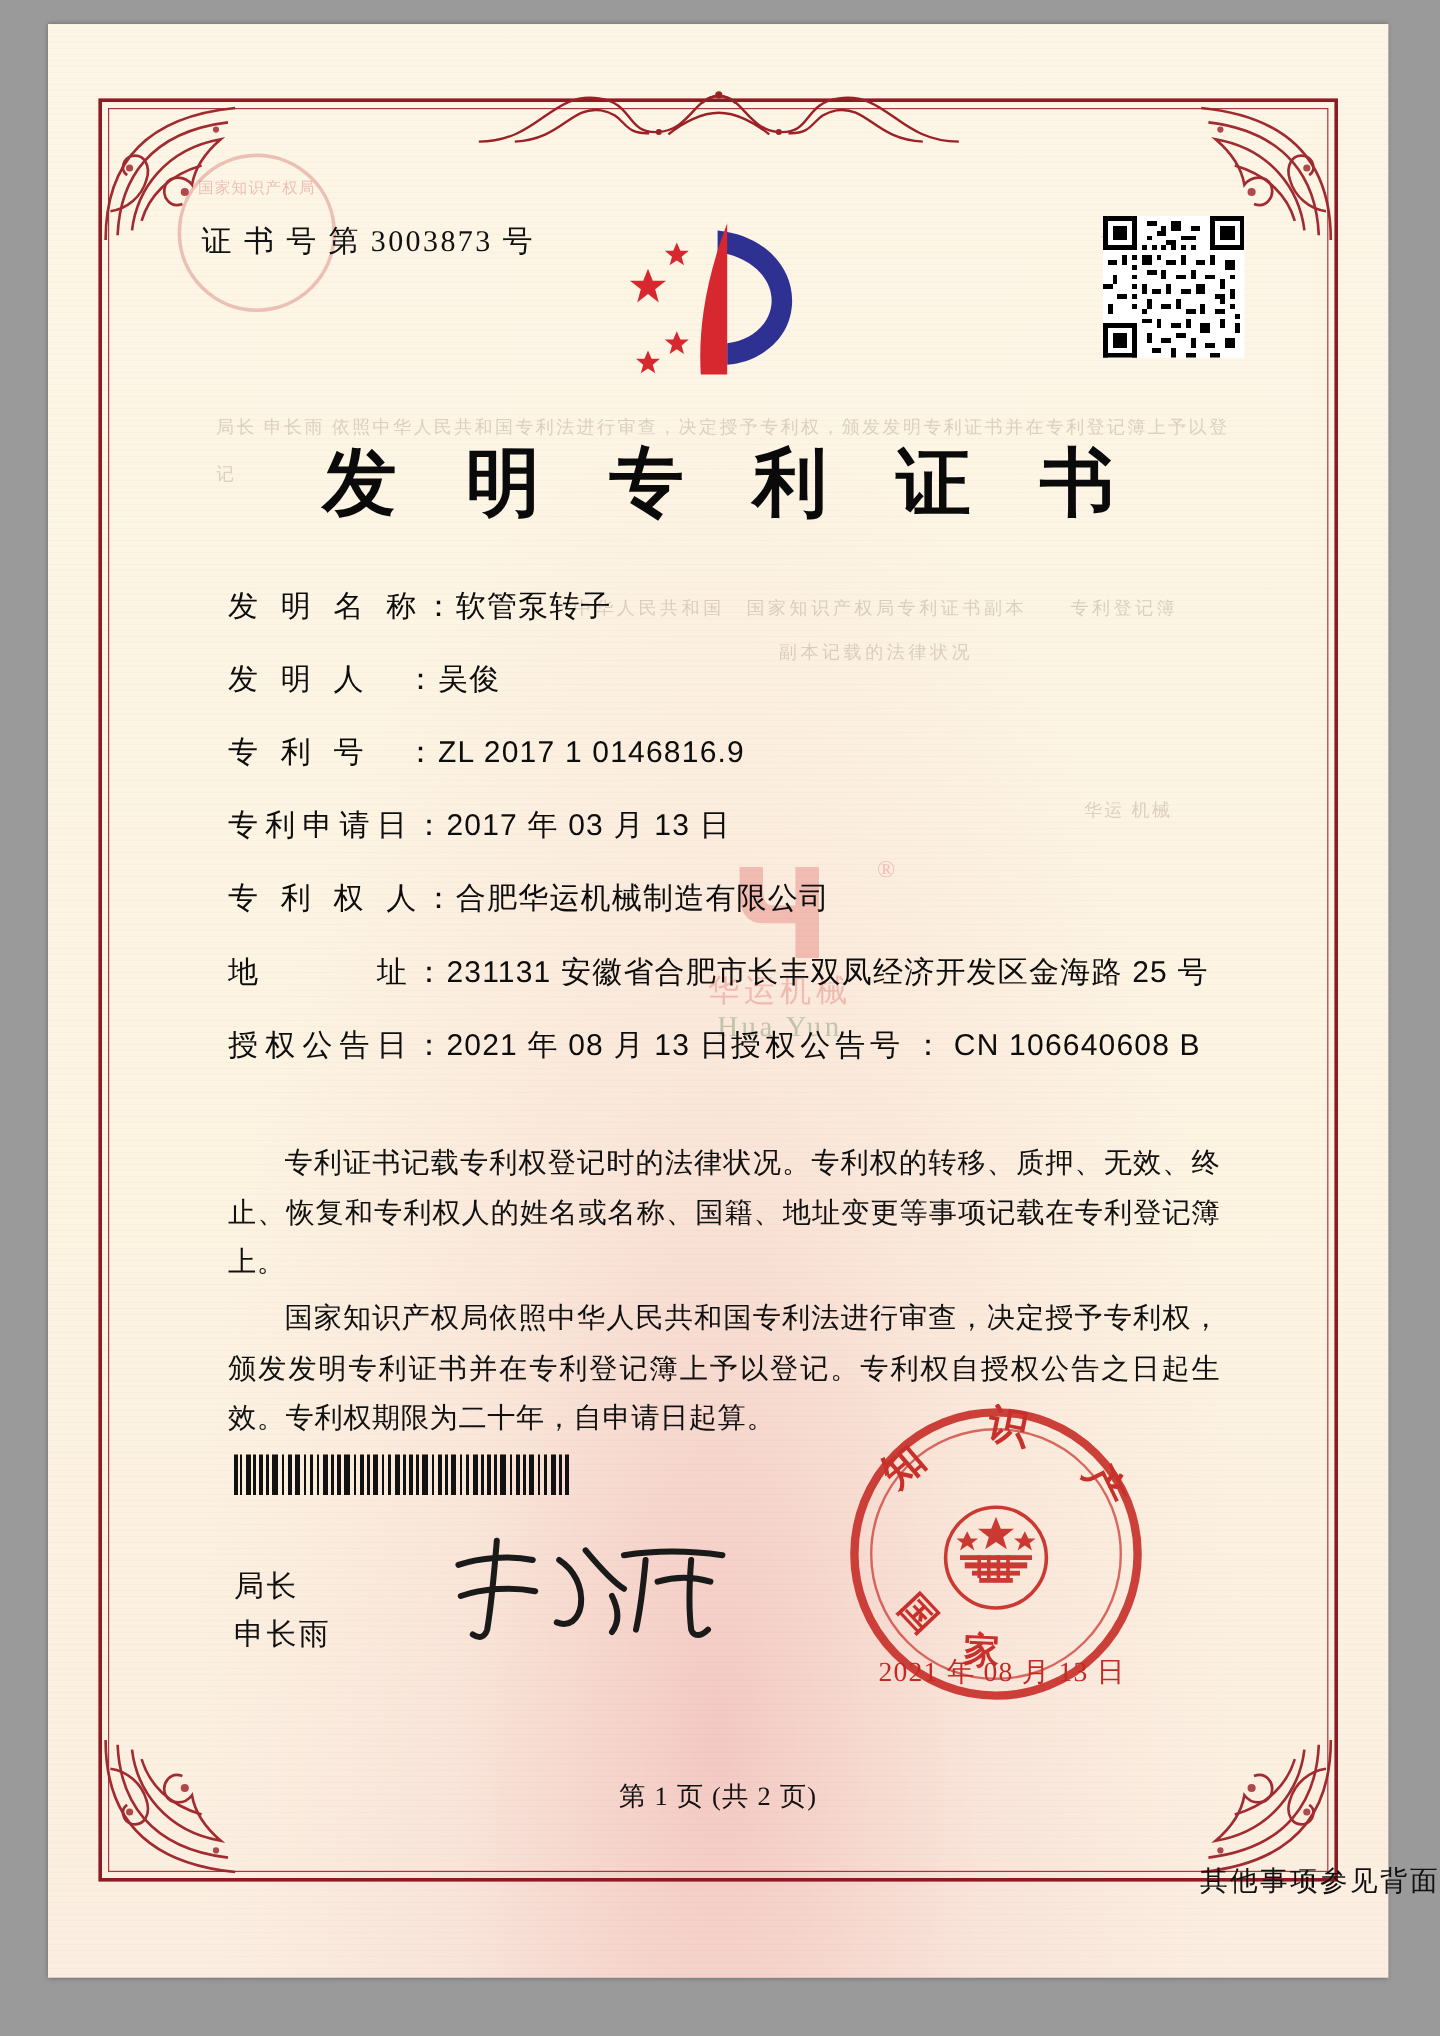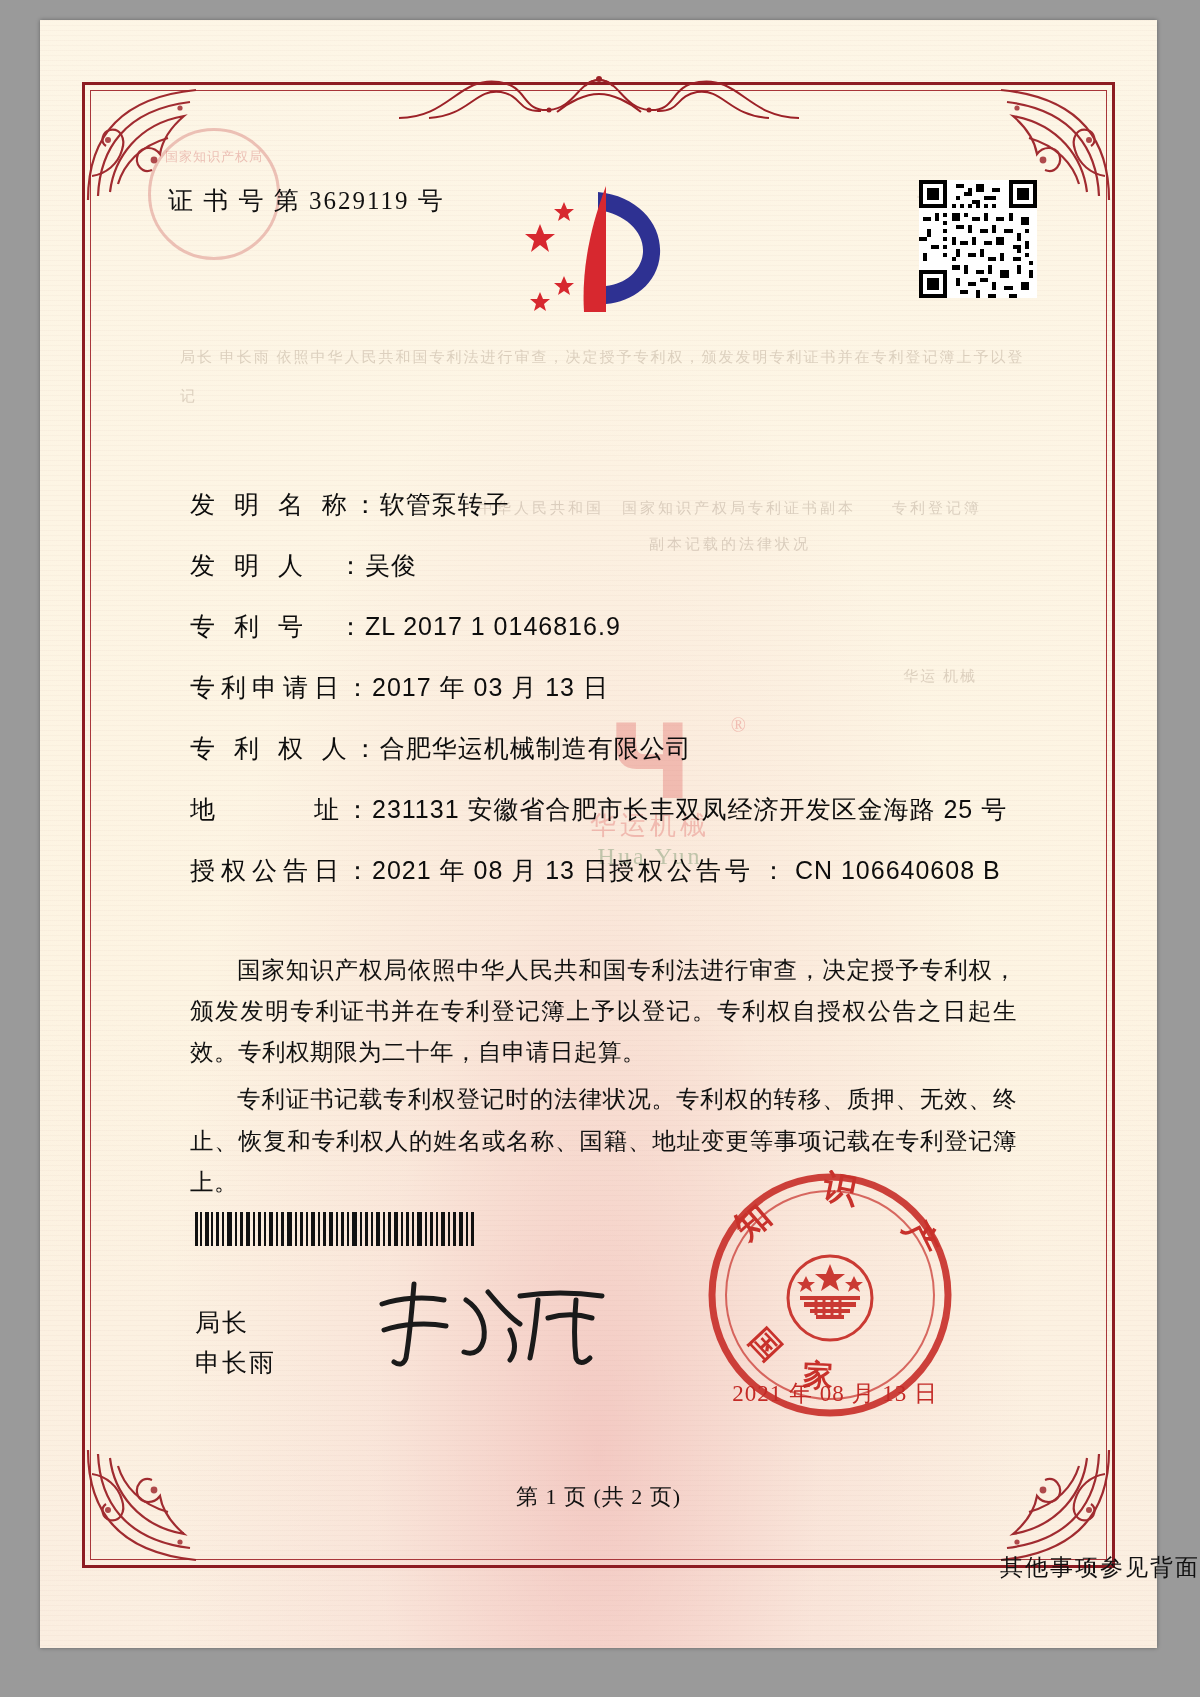--- a/index.html
+++ b/index.html
@@ -423,21 +423,21 @@
     <div class="wm-small-right">华运
 机械</div>
 
     <div class="wm-huayun">
       <div class="reg">®</div>
       <div class="glyph">Ч</div>
       <div class="cn">华运机械</div>
       <div class="en">Hua Yun</div>
     </div>
 
-    <div class="cert-no">证 书 号 第 3629119 号</div>
+    <div class="cert-no">证 书 号 第 3003873 号</div>
 
     <div class="logo">
       <svg viewBox="0 0 170 145" xmlns="http://www.w3.org/2000/svg">
         <path d="M78 12 C118 16 142 44 140 74 C138 104 112 122 86 124 L86 106 C106 104 122 90 123 72 C124 52 106 34 78 30 Z" fill="#2e3192"></path>
         <path d="M86 6 L86 132 L64 132 C62 100 66 58 86 6 Z" fill="#d7282f"></path>
         <g fill="#d7282f">
           <polygon points="20,44 24,54 35,54 26,61 29,72 20,65 11,72 14,61 5,54 16,54"></polygon>
           <polygon points="44,22 47,29 54,29 48,34 50,41 44,37 38,41 40,34 34,29 41,29"></polygon>
           <polygon points="44,96 47,103 54,103 48,108 50,115 44,111 38,115 40,108 34,103 41,103"></polygon>
           <polygon points="20,112 23,119 30,119 24,124 26,131 20,127 14,131 16,124 10,119 17,119"></polygon>
@@ -540,20 +540,21 @@
           <rect x="17" y="28" width="2" height="1"></rect>
             <rect x="22" y="28" width="2" height="1"></rect>
           <rect x="8" y="19" width="1" height="1"></rect>
             <rect x="26" y="12" width="1" height="1"></rect>
           <rect x="24" y="17" width="1" height="1"></rect>
             <rect x="27" y="20" width="1" height="1"></rect>
         </g>
       </svg>
     </div>
 
+    <div class="title">发 明 专 利 证 书</div>
 
     <div class="fields">
       <div class="frow">
         <span class="flabel">发 明 名 称</span>
         <span class="fsep">：</span>
         <span class="fvalue">软管泵转子</span>
       </div>
       <div class="frow">
         <span class="flabel">发 明 人</span>
         <span class="fsep">：</span>
@@ -585,22 +586,22 @@
         <span class="fvalue">2021 年 08 月 13 日</span>
         <span class="pub-second">
           <span class="flabel">授权公告号</span>
           <span class="fsep">：</span>
           <span class="fvalue">CN 106640608 B</span>
         </span>
       </div>
     </div>
 
     <div class="paras">
+      <p>专利证书记载专利权登记时的法律状况。专利权的转移、质押、无效、终止、恢复和专利权人的姓名或名称、国籍、地址变更等事项记载在专利登记簿上。</p>
       <p>国家知识产权局依照中华人民共和国专利法进行审查，决定授予专利权，颁发发明专利证书并在专利登记簿上予以登记。专利权自授权公告之日起生效。专利权期限为二十年，自申请日起算。</p>
-      <p>专利证书记载专利权登记时的法律状况。专利权的转移、质押、无效、终止、恢复和专利权人的姓名或名称、国籍、地址变更等事项记载在专利登记簿上。</p>
     </div>
 
     <div class="barcode">
       <svg viewBox="0 0 282 34" preserveAspectRatio="none" xmlns="http://www.w3.org/2000/svg" shape-rendering="crispEdges">
         <rect width="282" height="34" fill="none"></rect>
         <g fill="#111">
           <rect x="0" y="0" width="3" height="34"></rect>
             <rect x="5" y="0" width="2" height="34"></rect>
           <rect x="10" y="0" width="4" height="34"></rect>
             <rect x="16" y="0" width="2" height="34"></rect>

